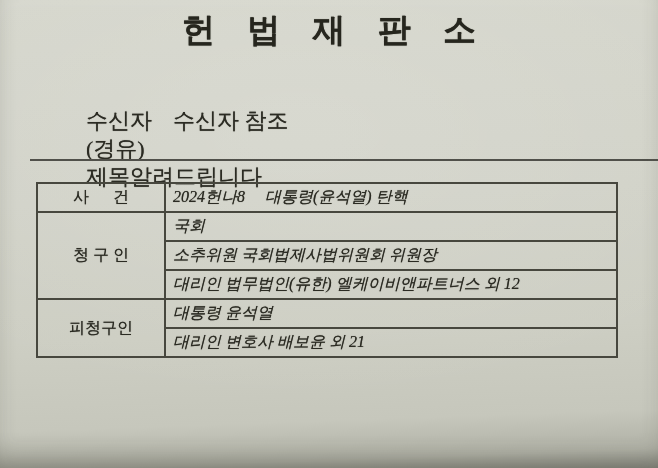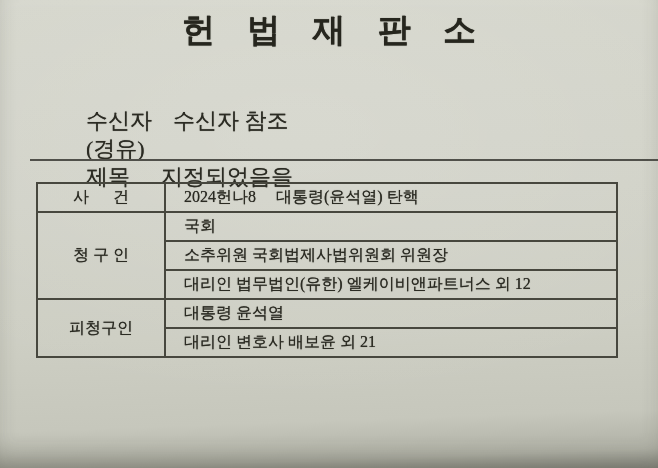--- a/index.html
+++ b/index.html
@@ -58,21 +58,21 @@
     left: 42px;
     top: 79px;
     font-size: 22px;
   }
   .header-line {
     height: 28px;
     line-height: 28px;
     white-space: pre;
   }
   .recipient-label { margin-right: 21px; }
-  .subject-label   { margin-right: 31px; }
+  .subject-label   { }
   .rule {
     position: absolute;
     left: 30px;
     right: 0;
     top: 159px;
     height: 2px;
     background: #50504a;
   }
   .case-table {
     position: absolute;
@@ -88,21 +88,22 @@
     font-size: 16px;
     vertical-align: middle;
     white-space: pre;
     overflow: hidden;
   }
   .lbl-cell {
     width: 124px;
     text-align: center;
   }
   .val-cell {
-    padding-left: 18px;
+    padding-left: 7px;
+    font-style: italic;
   }
   .notice-sentence {
     position: absolute;
     left: 22px;
     top: 349px;
     width: 630px;
     margin: 0;
     font-size: 16px;
     white-space: nowrap;
     word-spacing: 2px;
@@ -131,21 +132,21 @@
     <h1 class="title">헌 법 재 판 소</h1>
 
     <div class="header-block">
       <div class="header-line">
         <span class="recipient-label">수신자</span><span>수신자 참조</span>
       </div>
       <div class="header-line">
         <span>(경유)</span>
       </div>
       <div class="header-line">
-        <span class="subject-label">제목</span><span>지정되었음을</span>
+        <span class="subject-label">제목</span><span>알려드립니다</span>
       </div>
     </div>
 
     <div class="rule"></div>
 
     <table class="case-table">
       <tbody>
         <tr>
           <td class="lbl-cell">사      건</td>
           <td class="val-cell">2024헌나8     대통령(윤석열) 탄핵</td>

